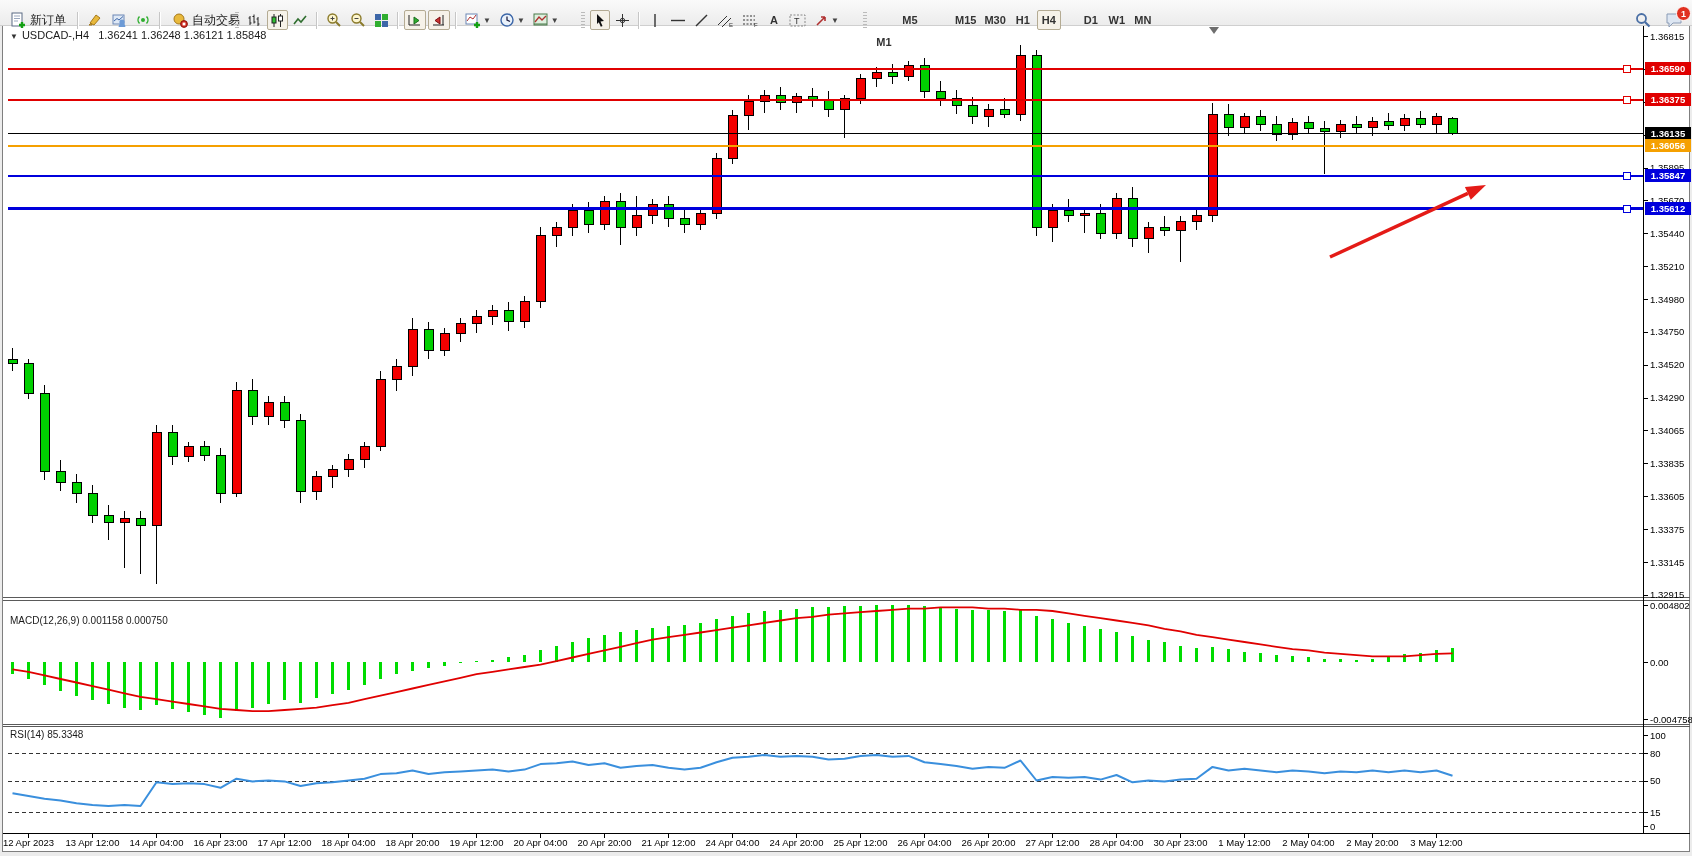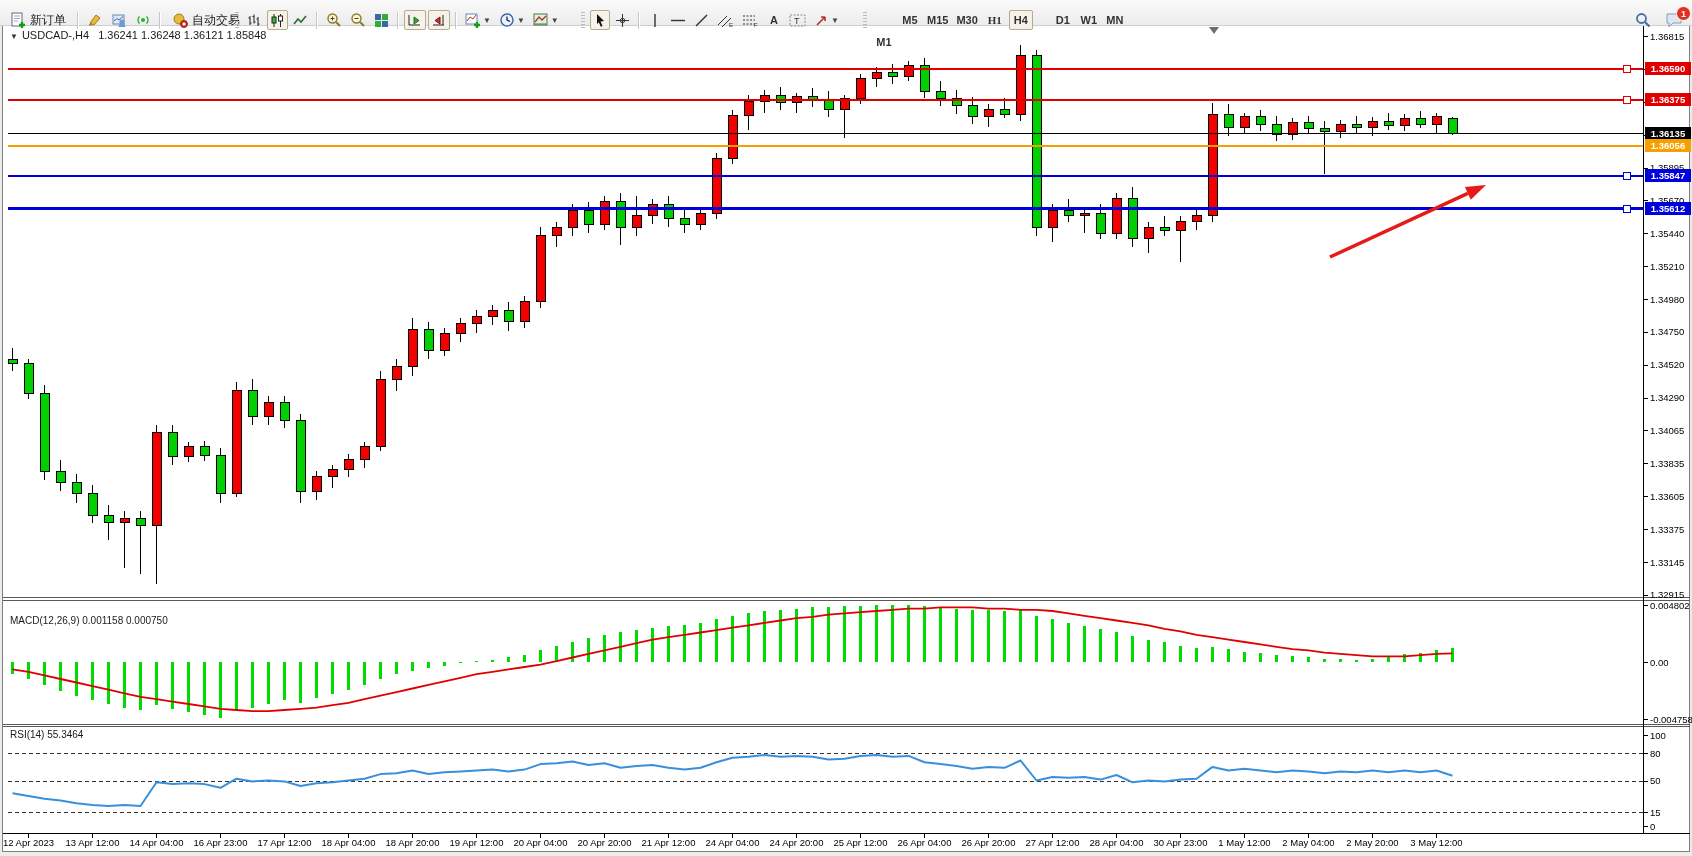--- a/index.html
+++ b/index.html
@@ -630,23 +630,23 @@
           <path d="M3 12 L11 4 M11 4 h-4 M11 4 v4" stroke="#b03030" stroke-width="1.6" fill="none"></path>
         </svg>
           <span class="caret">▼</span>
       </div>
     </div>
 
     <div class="cluster" style="left:860px;" id="tf-cluster">
       <div class="grip"></div>
     <div class="tbtn" style="font-weight: 600; min-width: 24px; margin-top: 44px;">M1</div>
         <div class="tbtn" style="font-weight: 600; min-width: 24px;">M5</div>
-        <div class="tbtn" style="font-weight: 600; min-width: 24px;">M15</div>
+        <div class="tbtn" style="font-weight: 600; min-width: 24px; margin-left: 28px;">M15</div>
         <div class="tbtn" style="font-weight: 600; min-width: 24px;">M30</div>
-        <div class="tbtn" style="font-weight: 600; min-width: 24px; font-family: Liberation Serif, serif;">H1</div>
+        <div class="tbtn" style="font-weight: 600; min-width: 24px;">H1</div>
         <div class="tbtn pressed" style="font-weight: 600; min-width: 24px;">H4</div>
         <div class="tbtn" style="font-weight: 600; min-width: 24px; margin-left: 16px;">D1</div>
         <div class="tbtn" style="font-weight: 600; min-width: 24px;">W1</div>
         <div class="tbtn" style="font-weight: 600; min-width: 24px;">MN</div>
       </div>
 
     <div class="cluster" style="right:6px;gap:8px;">
       <div class="tbtn">
         <svg width="16" height="16" viewBox="0 0 16 16">
           <circle cx="6.5" cy="6.5" r="4.5" fill="none" stroke="#4a6fa5" stroke-width="1.8"></circle>
@@ -659,15 +659,15 @@
         </svg>
         <div class="badge">1</div>
       </div>
     </div>
   </div>
 
   <div id="title-bar" class="overlay">
     <span class="tri">▼</span><span>USDCAD-,H4</span><span class="ohlc">1.36241 1.36248 1.36121 1.85848</span>
   </div>
   <div id="macd-label" class="overlay">MACD(12,26,9) 0.001158 0.000750</div>
-  <div id="rsi-label" class="overlay">RSI(14) 55.3464</div>
+  <div id="rsi-label" class="overlay">RSI(14) 85.3348</div>
 
 </div>
 
 </body></html>

